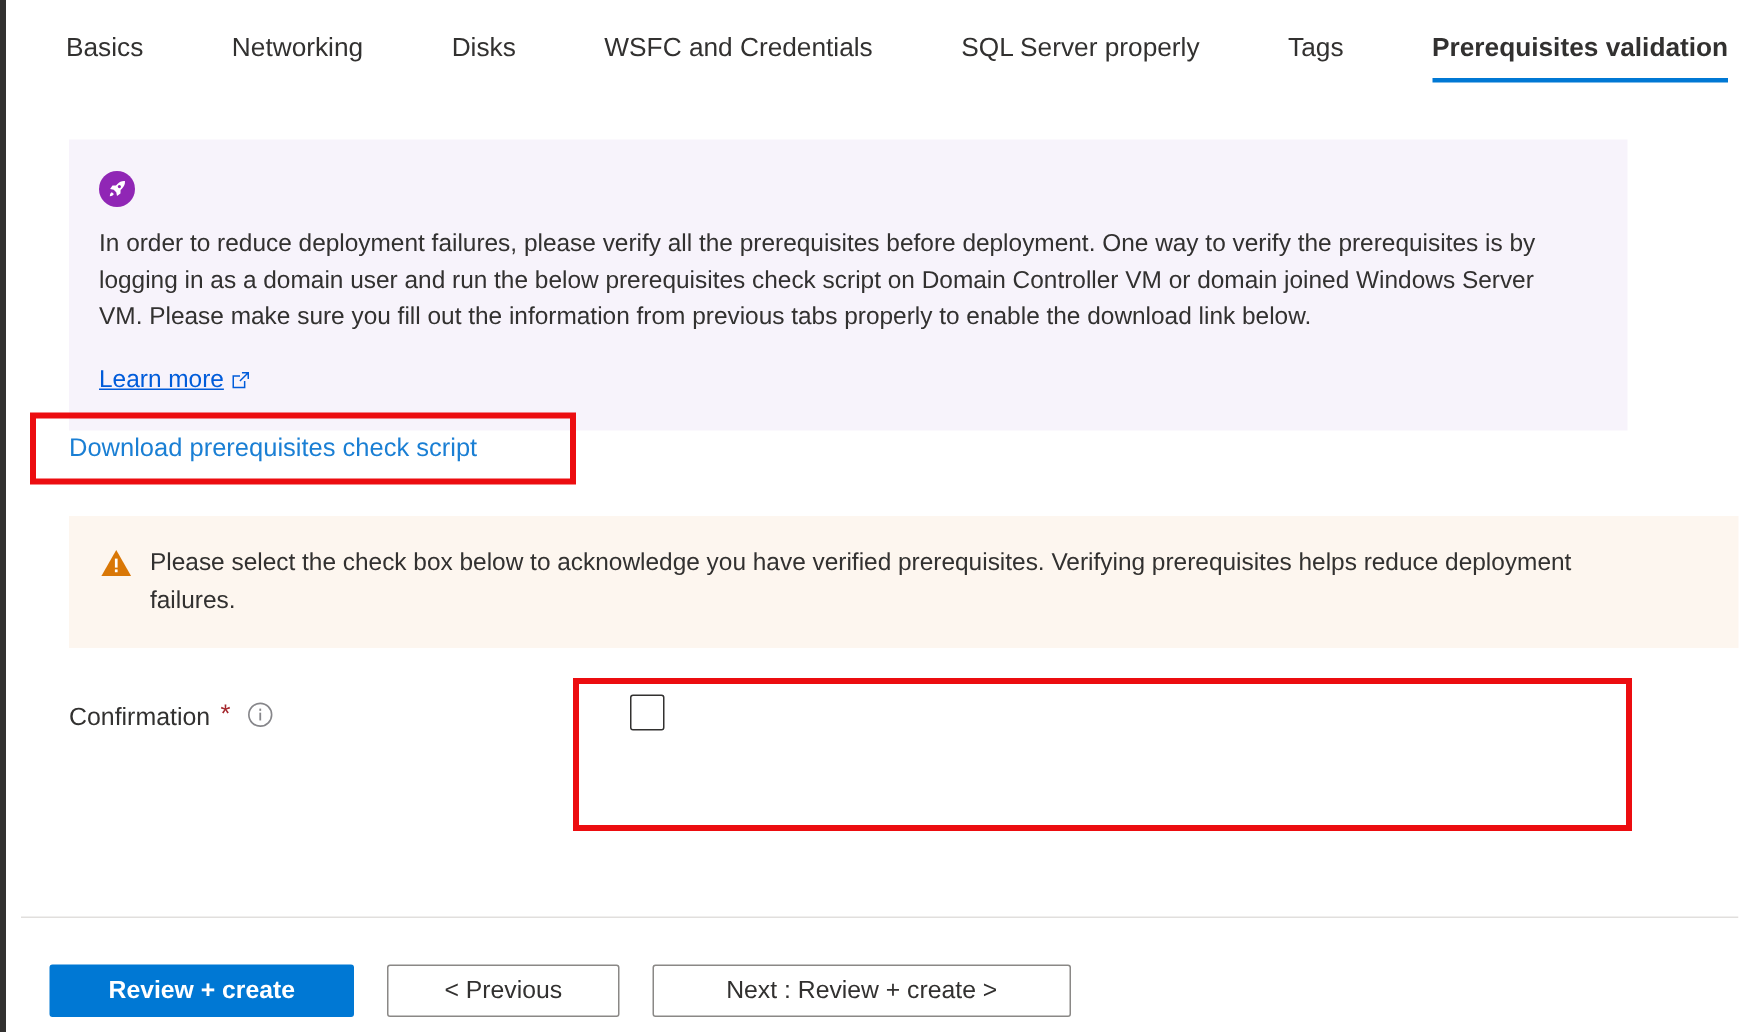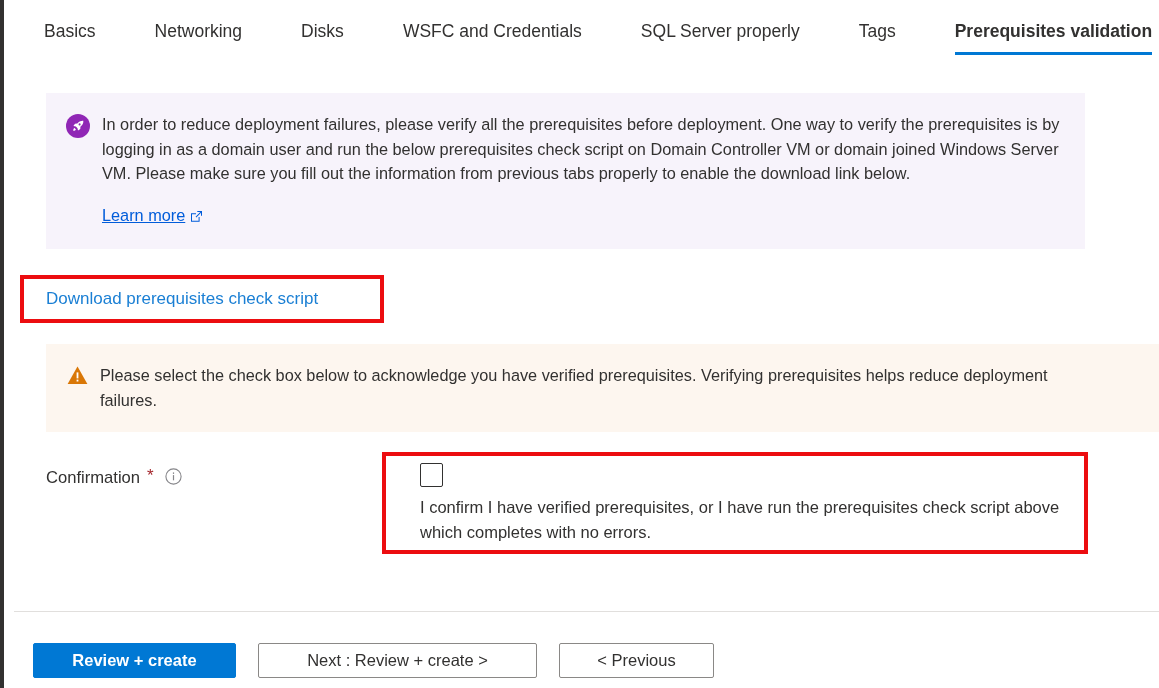--- a/index.html
+++ b/index.html
@@ -57,20 +57,21 @@
   
   .info-banner {
     position: absolute;
     left: 46px; top: 93px;
     width: 1039px;
     background: #f7f3fb;
     padding: 19px 16px 20px 20px;
     display: flex;
     align-items: flex-start;
     gap: 12px;
+    flex-direction: column;
   }
   .rocket-icon {
     flex: 0 0 auto;
     width: 24px; height: 24px;
     border-radius: 50%;
     background: #8a2be2;
     background: #9026b5;
     position: relative;
     margin-top: 2px;
   }
@@ -281,23 +282,22 @@
         <rect x="7.9" y="7.1" width="1.2" height="5.2" fill="#86868a"></rect>
         <rect x="7.9" y="4.4" width="1.2" height="1.5" fill="#86868a"></rect>
       </svg>
     </span>
   </div>
 
   <div class="redbox" id="redbox-confirm"></div>
 
   <div class="conf-field">
     <div class="cb-box"></div>
-    <div class="conf-desc">I confirm I have verified prerequisites, or I have run the prerequisites check script above which completes with no errors.</div>
   </div>
 
   <div class="footer-sep"></div>
   <div class="footer">
     <div class="btn btn-primary">Review + create</div>
+    <div class="btn btn-secondary">&lt; Previous</div>
     <div class="btn btn-secondary wide">Next : Review + create &gt;</div>
-    <div class="btn btn-secondary">&lt; Previous</div>
   </div>
 
 </div>
 
 </body></html>

